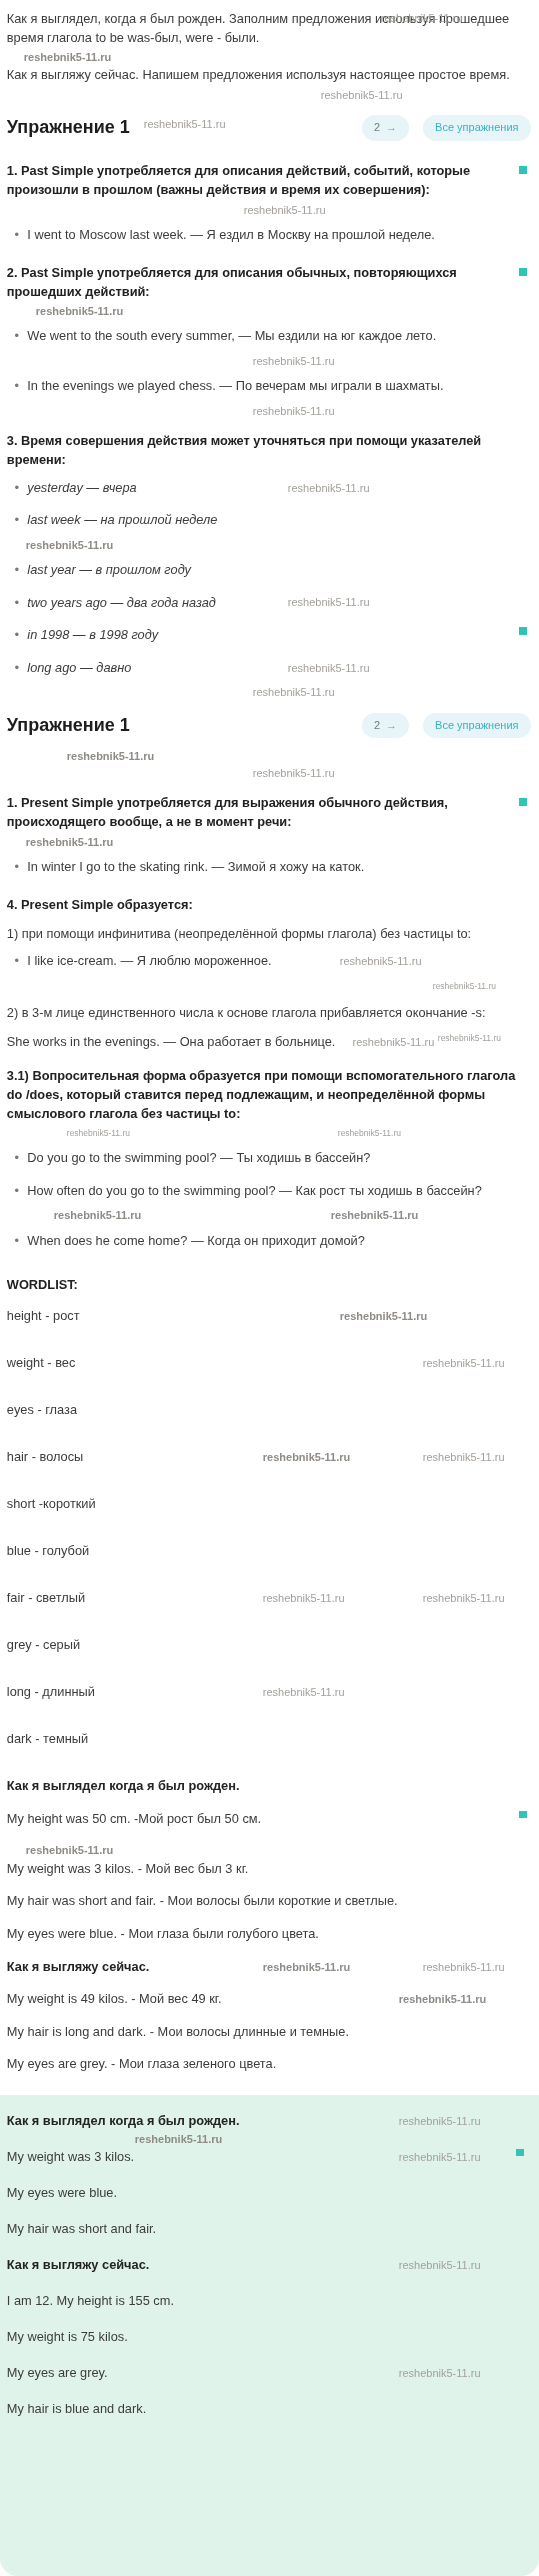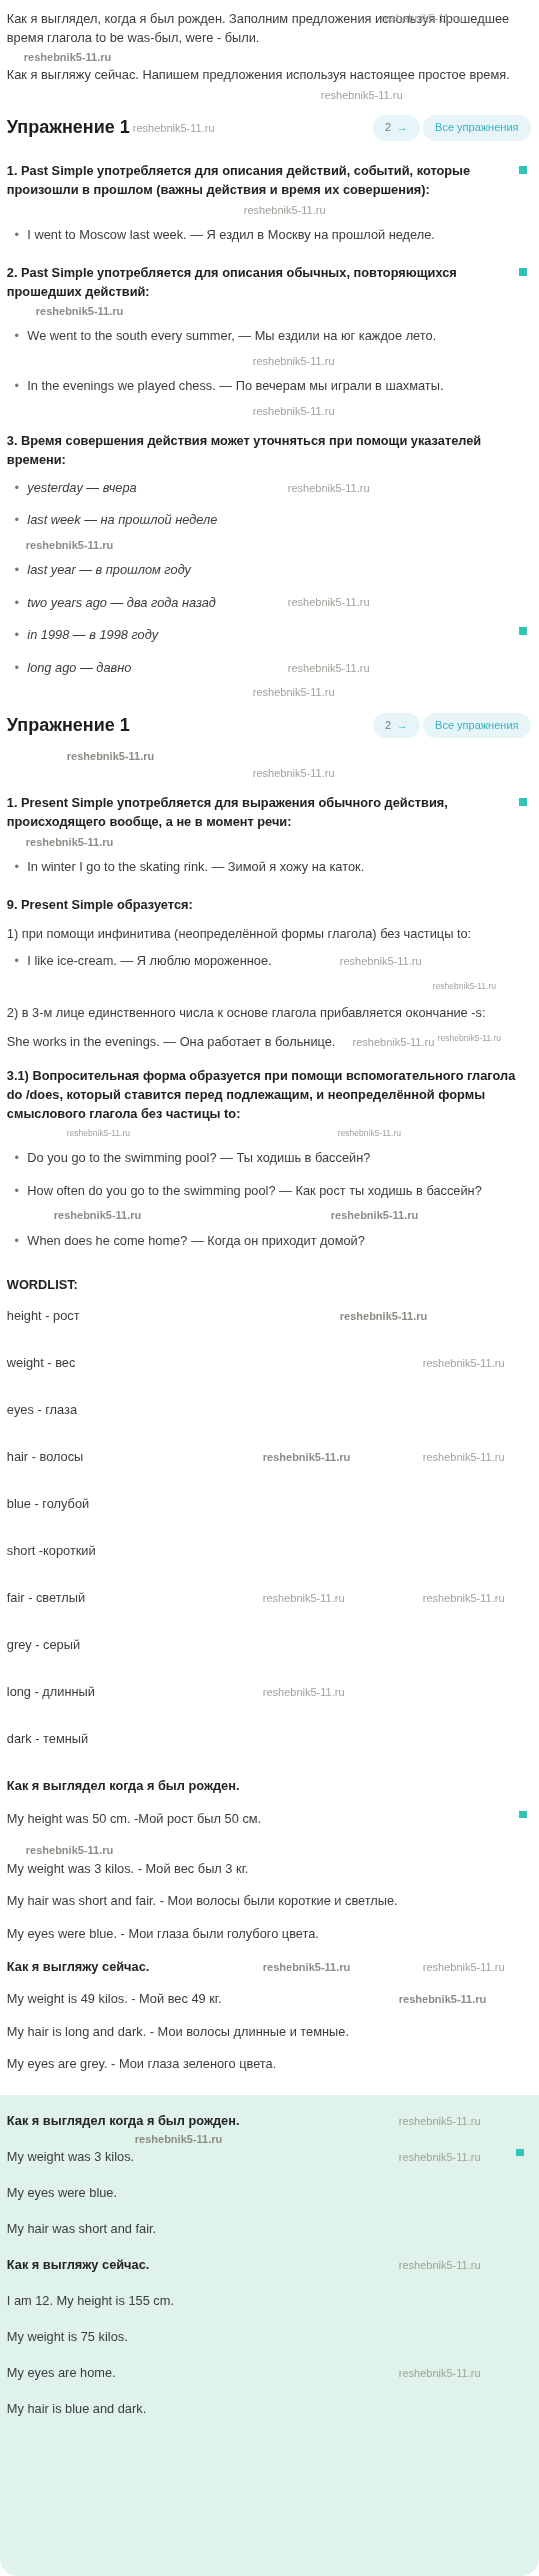--- a/index.html
+++ b/index.html
@@ -32,22 +32,21 @@
     white-space: nowrap;
     font-weight: 400;
     font-style: normal;
   }
   .wm.b { font-weight: 700; color: #8f8b86; }
   .wm.sm { font-size: 8.5px; }
   .wm-line { position: relative; height: 15.4px; line-height: 15.4px; margin: 0.9px 0; }
   .wm-abs { position: absolute; top: 0.9px; }
   .ex-header {
     display: flex;
-    align-items: center;
-    gap: 3px;
+    gap: 14px;
     margin: 12px 0 8.5px;
     position: relative;
   }
   .ex-title {
     font-size: 18px;
     font-weight: 700;
     color: #1d1d1d;
     line-height: 25.6px;
   }
   .spacer { flex: 1; }
@@ -215,21 +214,21 @@
     <span class="teal-sq"></span>
   </div>
   <div class="wm-line">
     <span class="wm b wm-abs" style="left:19px;">reshebnik5-11.ru</span>
   </div>
   <div class="bullet">
     <span>In winter I go to the skating rink. — Зимой я хожу на каток.</span>
   </div>
 
   <div class="rule">
-    <span>9. Present Simple образуется:</span>
+    <span>4. Present Simple образуется:</span>
   </div>
   <div class="plain">
     <span>1) при помощи инфинитива (неопределённой формы глагола) без частицы to:</span>
   </div>
   <div class="bullet">
     <span>I like ice-cream. — Я люблю мороженное.</span>
     <span class="wm wm-abs" style="left:333px;">reshebnik5-11.ru</span>
   </div>
   <div class="wm-line">
     <span class="wm sm wm-abs" style="left:426px;">reshebnik5-11.ru</span>
@@ -276,24 +275,24 @@
   </div>
   <div class="wordlist-item">
     <span>eyes - глаза</span>
   </div>
   <div class="wordlist-item">
     <span>hair - волосы</span>
     <span class="wm b wm-abs" style="left:256px;">reshebnik5-11.ru</span>
     <span class="wm wm-abs" style="left:416px;">reshebnik5-11.ru</span>
   </div>
   <div class="wordlist-item">
+    <span>short -короткий</span>
+  </div>
+  <div class="wordlist-item">
     <span>blue - голубой</span>
-  </div>
-  <div class="wordlist-item">
-    <span>short -короткий</span>
   </div>
   <div class="wordlist-item">
     <span>fair - светлый</span>
     <span class="wm wm-abs" style="left:256px;">reshebnik5-11.ru</span>
     <span class="wm wm-abs" style="left:416px;">reshebnik5-11.ru</span>
   </div>
   <div class="wordlist-item">
     <span>grey - серый</span>
   </div>
   <div class="wordlist-item">
@@ -360,21 +359,21 @@
       <span>Как я выгляжу сейчас.</span>
       <span class="wm wm-abs" style="left:392px;">reshebnik5-11.ru</span>
     </div>
     <div class="ans-line">
       <span>I am 12. My height is 155 cm.</span>
     </div>
     <div class="ans-line">
       <span>My weight is 75 kilos.</span>
     </div>
     <div class="ans-line">
-      <span>My eyes are home.</span>
+      <span>My eyes are grey.</span>
       <span class="wm wm-abs" style="left:392px;">reshebnik5-11.ru</span>
     </div>
     <div class="ans-line">
       <span>My hair is blue and dark.</span>
     </div>
   </div>
 
 </div>
 
 

